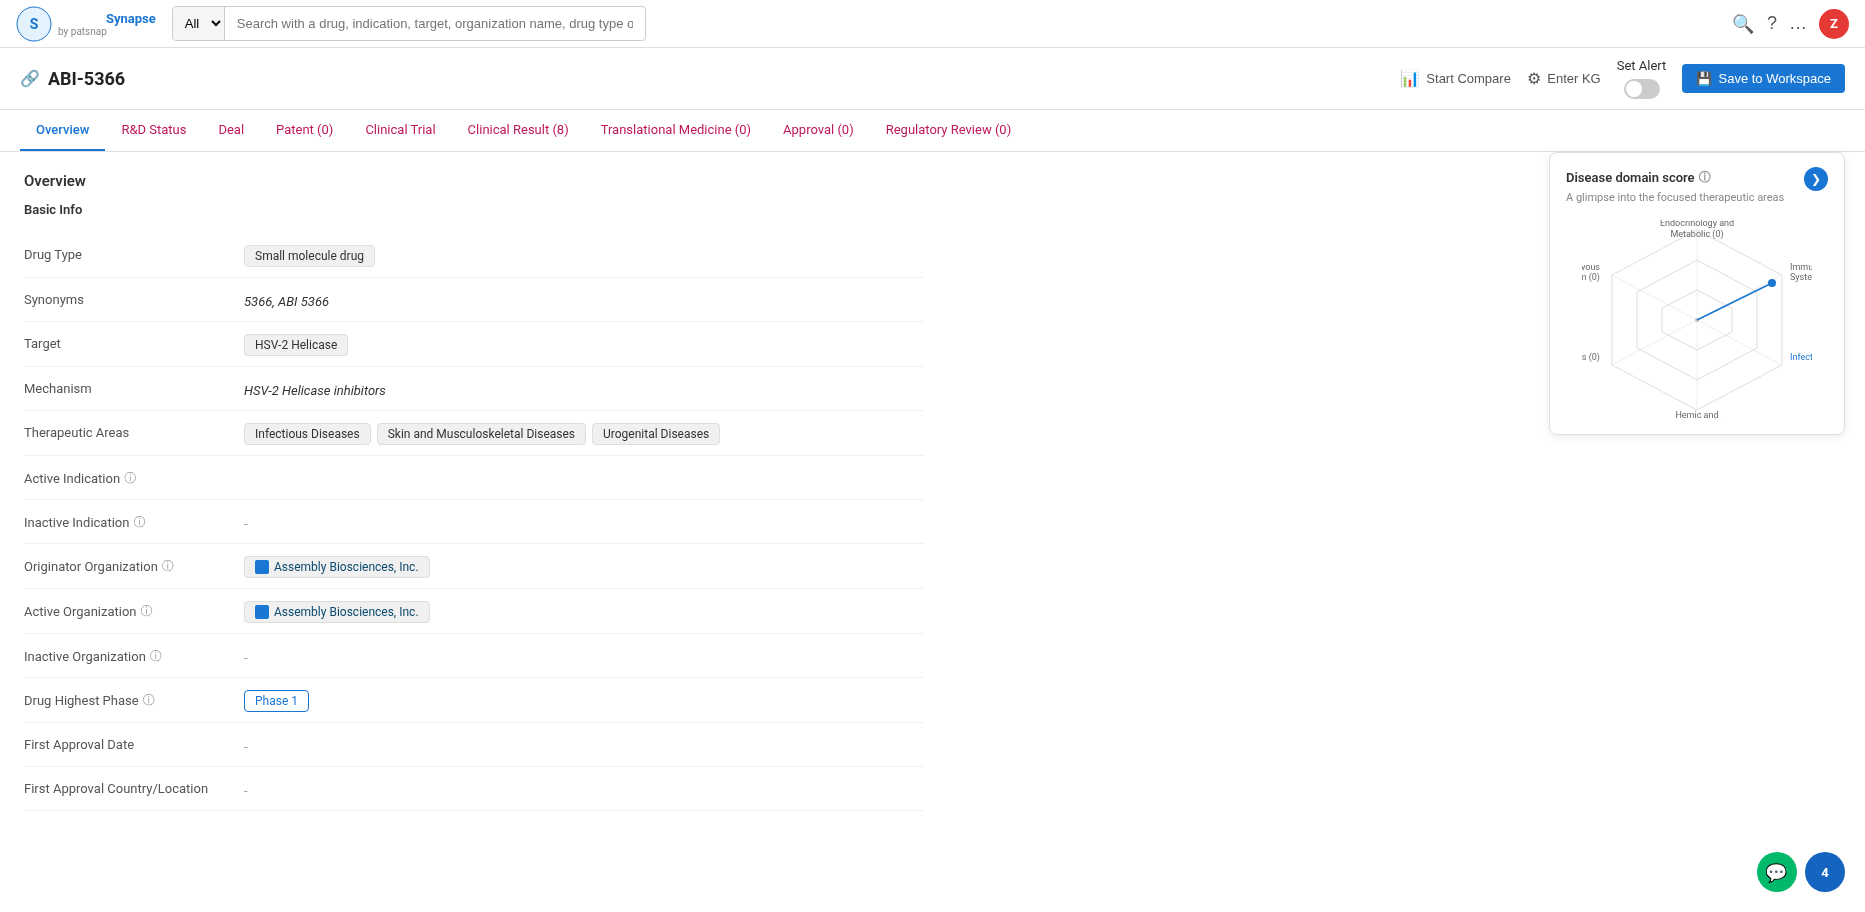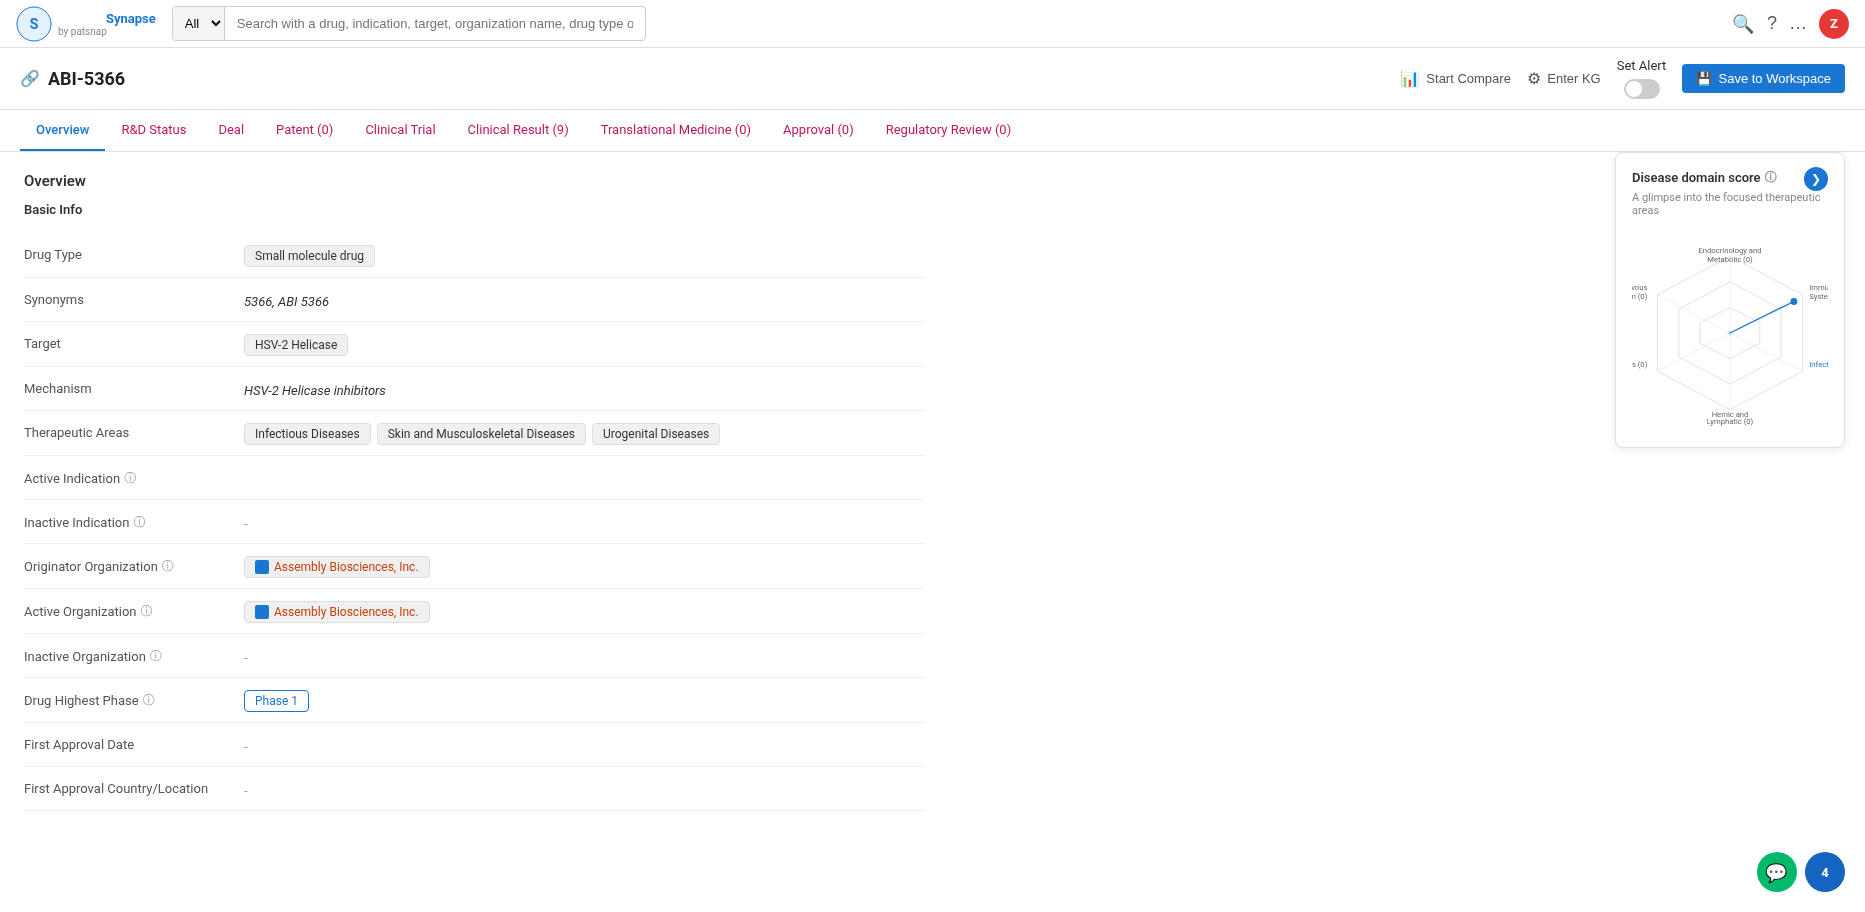--- a/index.html
+++ b/index.html
@@ -46,27 +46,27 @@
     .info-row { display: flex; align-items: flex-start; padding: 10px 0; border-bottom: 1px solid #f0f0f0; min-height: 44px; }
     .info-label { width: 220px; min-width: 220px; font-size: 13px; color: #555; display: flex; align-items: center; gap: 4px; padding-top: 4px; }
     .info-value { flex: 1; display: flex; align-items: flex-start; flex-wrap: wrap; gap: 6px; padding-top: 2px; }
     .tag { background: #f0f0f0; border: 1px solid #ddd; border-radius: 4px; padding: 3px 10px; font-size: 12px; color: #333; display: inline-block; }
     .tag-outline { background: #fff; border: 1px solid #1976d2; border-radius: 4px; padding: 3px 10px; font-size: 12px; color: #1976d2; display: inline-block; }
     .info-text { font-size: 13px; color: #333; padding-top: 4px; font-style: italic; }
     .info-dash { font-size: 13px; color: #999; padding-top: 4px; }
     .info-icon { font-size: 12px; color: #999; cursor: pointer; }
 
     
-    .org-tag { background: #f0f0f0; border: 1px solid #ddd; border-radius: 4px; padding: 3px 10px; font-size: 12px; color: #c2410c; display: inline-flex; align-items: center; gap: 5px; }
+    .org-tag { background: #f0f0f0; border: 1px solid #ddd; border-radius: 4px; padding: 3px 10px; font-size: 12px; color: #0c4a6e; display: inline-flex; align-items: center; gap: 5px; }
     .org-dot { width: 14px; height: 14px; background: #1976d2; border-radius: 2px; display: inline-block; }
 
     
     .disease-panel {
       position: absolute; right: 20px; top: 0;
-      width: 230px; border: 1px solid #e0e0e0; border-radius: 8px; background: #fff;
+      width: 296px; border: 1px solid #e0e0e0; border-radius: 8px; background: #fff;
       padding: 14px 16px; box-shadow: 0 2px 8px rgba(0,0,0,0.08);
     }
     .disease-panel-title { font-size: 13px; font-weight: 600; display: flex; align-items: center; gap: 4px; margin-bottom: 4px; }
     .disease-panel-subtitle { font-size: 11px; color: #888; margin-bottom: 16px; }
 
     
     .radar-container { display: flex; justify-content: center; align-items: center; position: relative; height: 200px; }
 
     
     .floating-badge {
@@ -139,21 +139,21 @@
     </button>
   </div>
 </div>
 
 <div class="tabs">
   <div class="tab active">Overview</div>
   <div class="tab">R&amp;D Status</div>
   <div class="tab">Deal</div>
   <div class="tab">Patent (0)</div>
   <div class="tab">Clinical Trial</div>
-  <div class="tab">Clinical Result (9)</div>
+  <div class="tab">Clinical Result (8)</div>
   <div class="tab">Translational Medicine (0)</div>
   <div class="tab">Approval (0)</div>
   <div class="tab">Regulatory Review (0)</div>
 </div>
 
 <div class="content">
   <div class="section-title">Overview</div>
   <div class="subsection-title">Basic Info</div>
 
   <div style="max-width:900px;">

